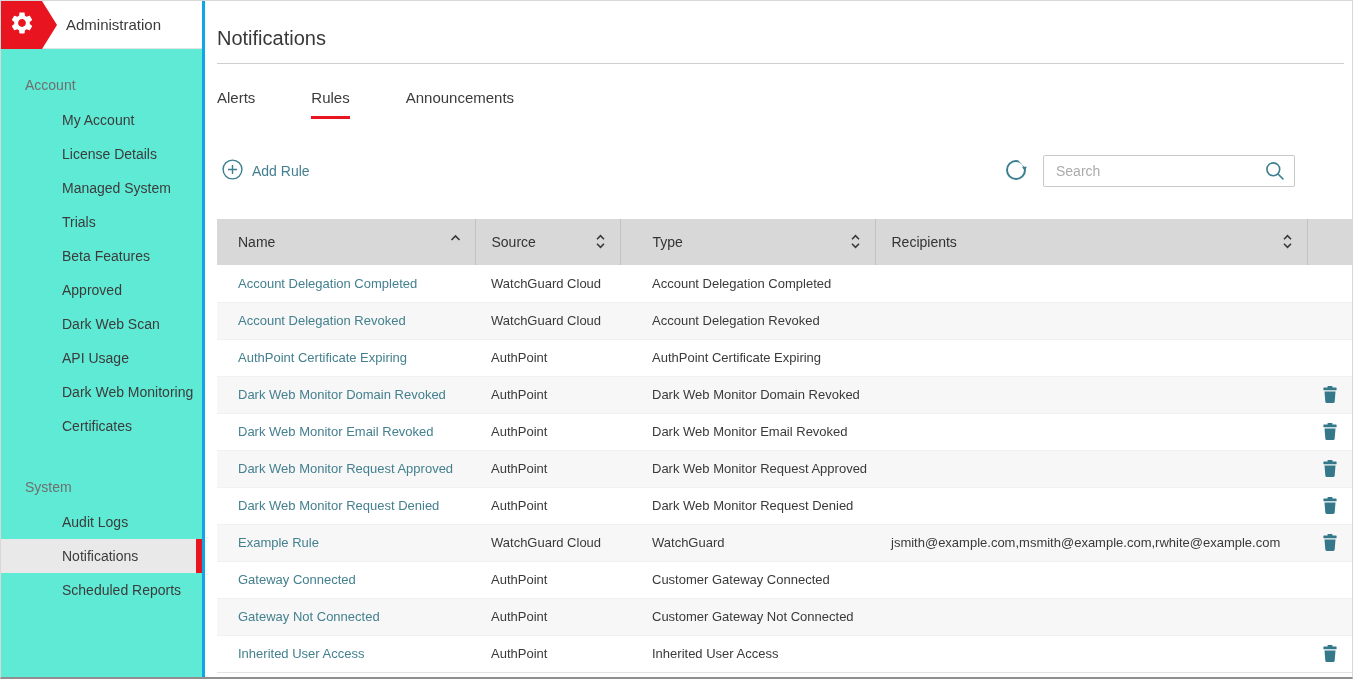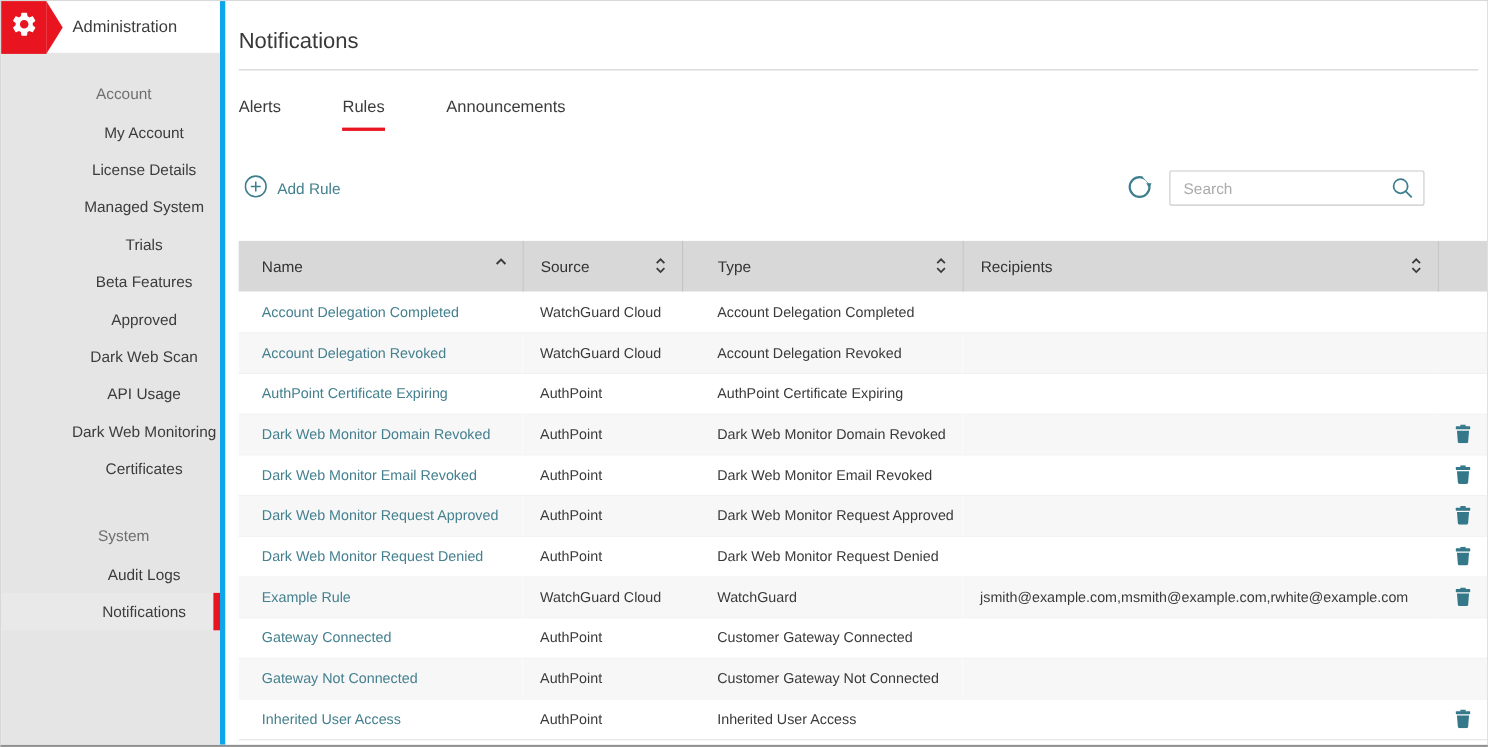--- a/index.html
+++ b/index.html
@@ -3,21 +3,21 @@
 <meta charset="utf-8">
 <style>
   * { margin:0; padding:0; box-sizing:border-box; }
   html,body { background:#eaeaea; }
   body { font-family:"Liberation Sans","DejaVu Sans",sans-serif; }
   .window{
     width:1353px;height:679px;background:#fff;display:flex;overflow:hidden;
     border:1px solid #d8d8d8;border-bottom:2px solid #8f8f8f;position:relative;
   }
   
-  .sidebar{width:204px;min-width:204px;background:#e5e5e5;border-right:5px solid #0ea5e9;text-align:center;}
+  .sidebar{width:204px;min-width:204px;background:#5eead4;border-right:3px solid #0ea5e9;}
   .logo-bar{height:48px;background:#fff;border-bottom:1px solid #e4e4e4;display:flex;align-items:center;}
   .pennant{position:relative;width:41px;height:48px;background:var(--red);display:flex;align-items:center;justify-content:center;flex:none;}
   .pennant::after{content:"";position:absolute;left:41px;top:0;width:0;height:0;
     border-top:24px solid transparent;border-bottom:24px solid transparent;border-left:15px solid var(--red);}
   .app-title{margin-left:24px;font-size:15px;color:#3b3b3b;}
   .nav{padding-top:20px;}
   .section-label{padding:8px 0 10px 24px;font-size:14px;color:#6f6f6f;}
   .section + .section{margin-top:28px;}
   .nav-item{position:relative;height:34px;line-height:34px;padding-left:61px;font-size:14px;color:#3c3c3c;cursor:pointer;white-space:nowrap;}
   .nav-item.selected{background:#e9e9e9;}
@@ -26,21 +26,21 @@
   .main{flex:1;background:#fff;padding-left:12px;overflow:hidden;}
   .page-header{margin:26px 8px 0 0;padding-bottom:13px;border-bottom:1px solid #cfcfcf;}
   .page-title{font-size:20px;font-weight:normal;color:#383838;}
   .tabs{display:flex;margin-top:25px;}
   .tab{font-size:15px;color:#3c3c3c;padding-bottom:10px;margin-right:56px;cursor:pointer;border-bottom:3px solid transparent;}
   .tab.active{border-bottom-color:var(--red);}
   .toolbar{display:flex;align-items:center;margin-top:36px;padding-right:57px;height:32px;}
   .add-rule{display:flex;align-items:center;gap:9px;background:none;border:none;cursor:pointer;color:var(--teal);font-size:14px;font-family:inherit;margin-left:5px;}
   .spacer{flex:1;}
   .refresh-btn{background:none;border:none;cursor:pointer;padding:0;margin-right:15px;display:flex;align-items:center;}
-  .search-box{position:relative;width:232px;height:32px;}
+  .search-box{position:relative;width:252px;height:32px;}
   .search-input{width:100%;height:32px;border:1px solid #c9c9c9;border-radius:2px;padding:0 38px 0 12px;font-size:14px;color:#444;font-family:inherit;outline:none;background:#fff;}
   .search-input::placeholder{color:#ababab;}
   .search-icon{position:absolute;right:9px;top:5px;cursor:pointer;display:flex;}
   
   .table-wrap{margin-top:32px;}
   table{border-collapse:collapse;table-layout:fixed;width:1136px;}
   th{background:#d8d8d8;height:46px;font-weight:normal;font-size:14px;color:#333;text-align:left;border-left:1px solid #c2c2c2;cursor:pointer;}
   th:first-child{border-left:none;}
   .th-inner{display:flex;align-items:flex-start;justify-content:space-between;padding-right:14px;}
   td{height:37px;font-size:13px;color:#3a3a3a;overflow:hidden;white-space:nowrap;text-overflow:ellipsis;}
@@ -80,20 +80,21 @@
           <div class="nav-item">Approved</div>
           <div class="nav-item">Dark Web Scan</div>
           <div class="nav-item">API Usage</div>
           <div class="nav-item">Dark Web Monitoring</div>
           <div class="nav-item">Certificates</div>
         </div>
         <div class="section">
           <div class="section-label">System</div>
           <div class="nav-item">Audit Logs</div>
           <div class="nav-item selected">Notifications</div>
+          <div class="nav-item">Scheduled Reports</div>
         </div>
       </nav>
   </aside>
 
   <main class="main">
     <div class="page-header">
       <h1 class="page-title">Notifications</h1>
     </div>
 
     <div class="tabs" id="tab-bar">

